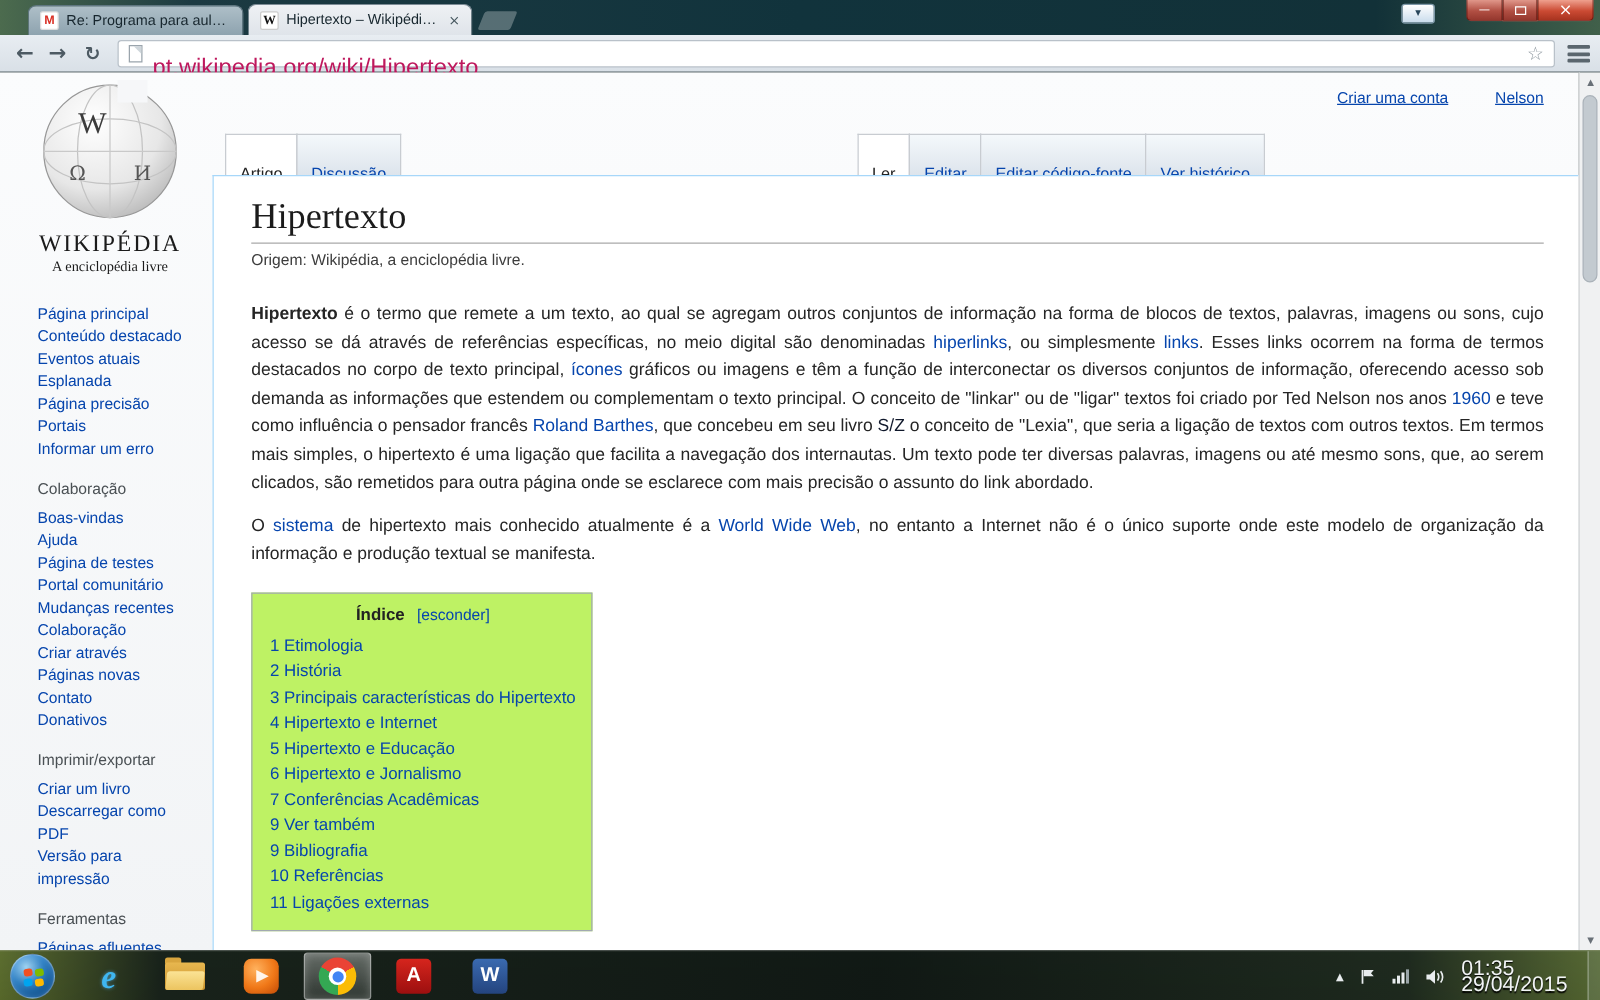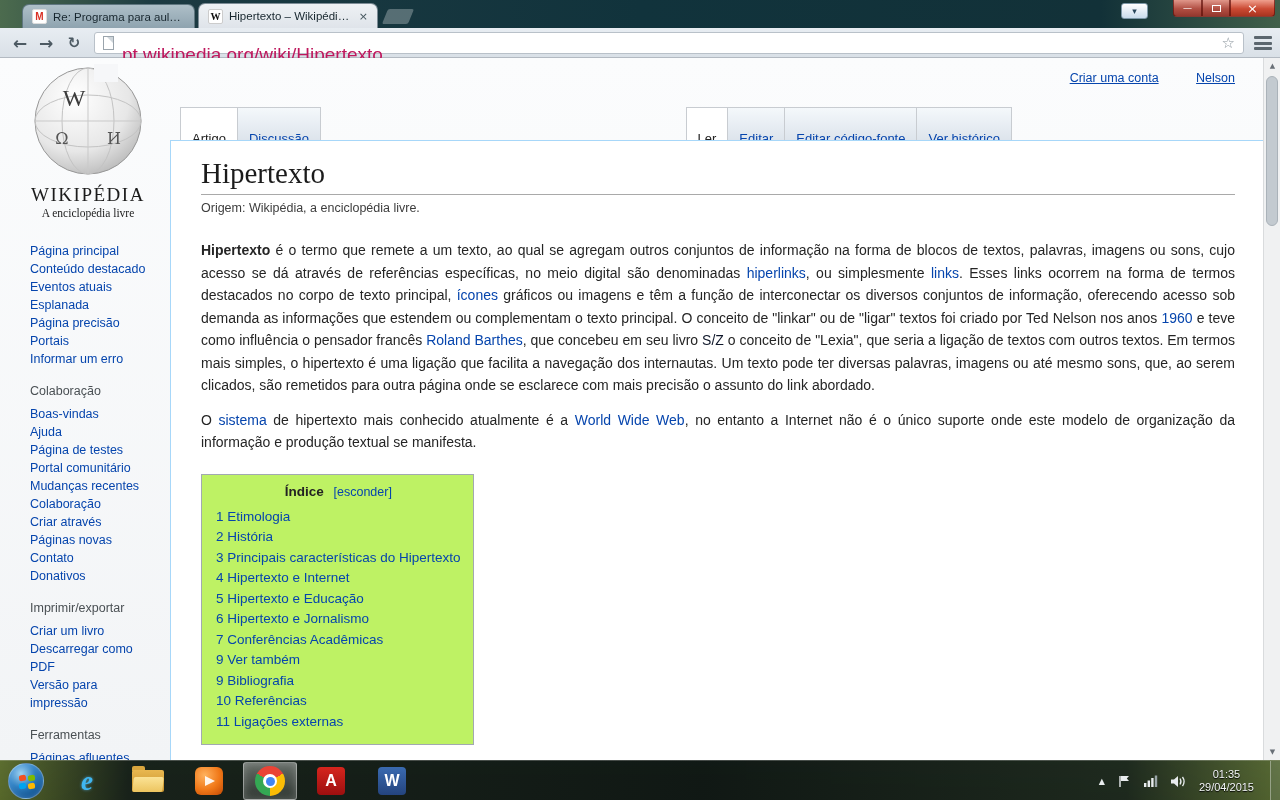--- a/index.html
+++ b/index.html
@@ -139,21 +139,21 @@
   .chrome::before { content:""; position:absolute; left:8px; top:8px; width:14px; height:14px;
     border-radius:50%; background:#fff; }
   .chrome::after { content:""; position:absolute; left:10.5px; top:10.5px; width:9px; height:9px;
     border-radius:50%; background:#4285f4; }
   .adobe { width:28px; height:28px; border-radius:4px; background:linear-gradient(#d6251d,#9c0f0f);
     color:#fff; font-weight:bold; font-size:16px; display:flex; align-items:center; justify-content:center; }
   .wordic { width:28px; height:28px; border-radius:4px; background:linear-gradient(#3a6ab0,#24447e);
     color:#fff; font-weight:bold; font-size:16px; display:flex; align-items:center; justify-content:center; }
   .tray { position:absolute; right:26px; top:0; height:40px; display:flex; align-items:center; gap:13px; }
   .tray-expand { color:#e8ecee; font-size:8px; }
-  .clock { color:#f2f5f6; font-size:11px; line-height:13px; text-align:center; text-shadow:0 1px 1px #000; }
+  .clock { color:#f2f5f6; font-size:17px; line-height:13px; text-shadow:0 1px 1px #000; }
   .show-desktop { position:absolute; right:0; top:0; width:10px; height:40px;
     background:rgba(210,230,255,.10); border-left:1px solid rgba(255,255,255,.35); }
 </style>
 </head>
 <body>
 
 <div class="screen">
 
   <div class="titlebar">
     <div class="tabstrip">

